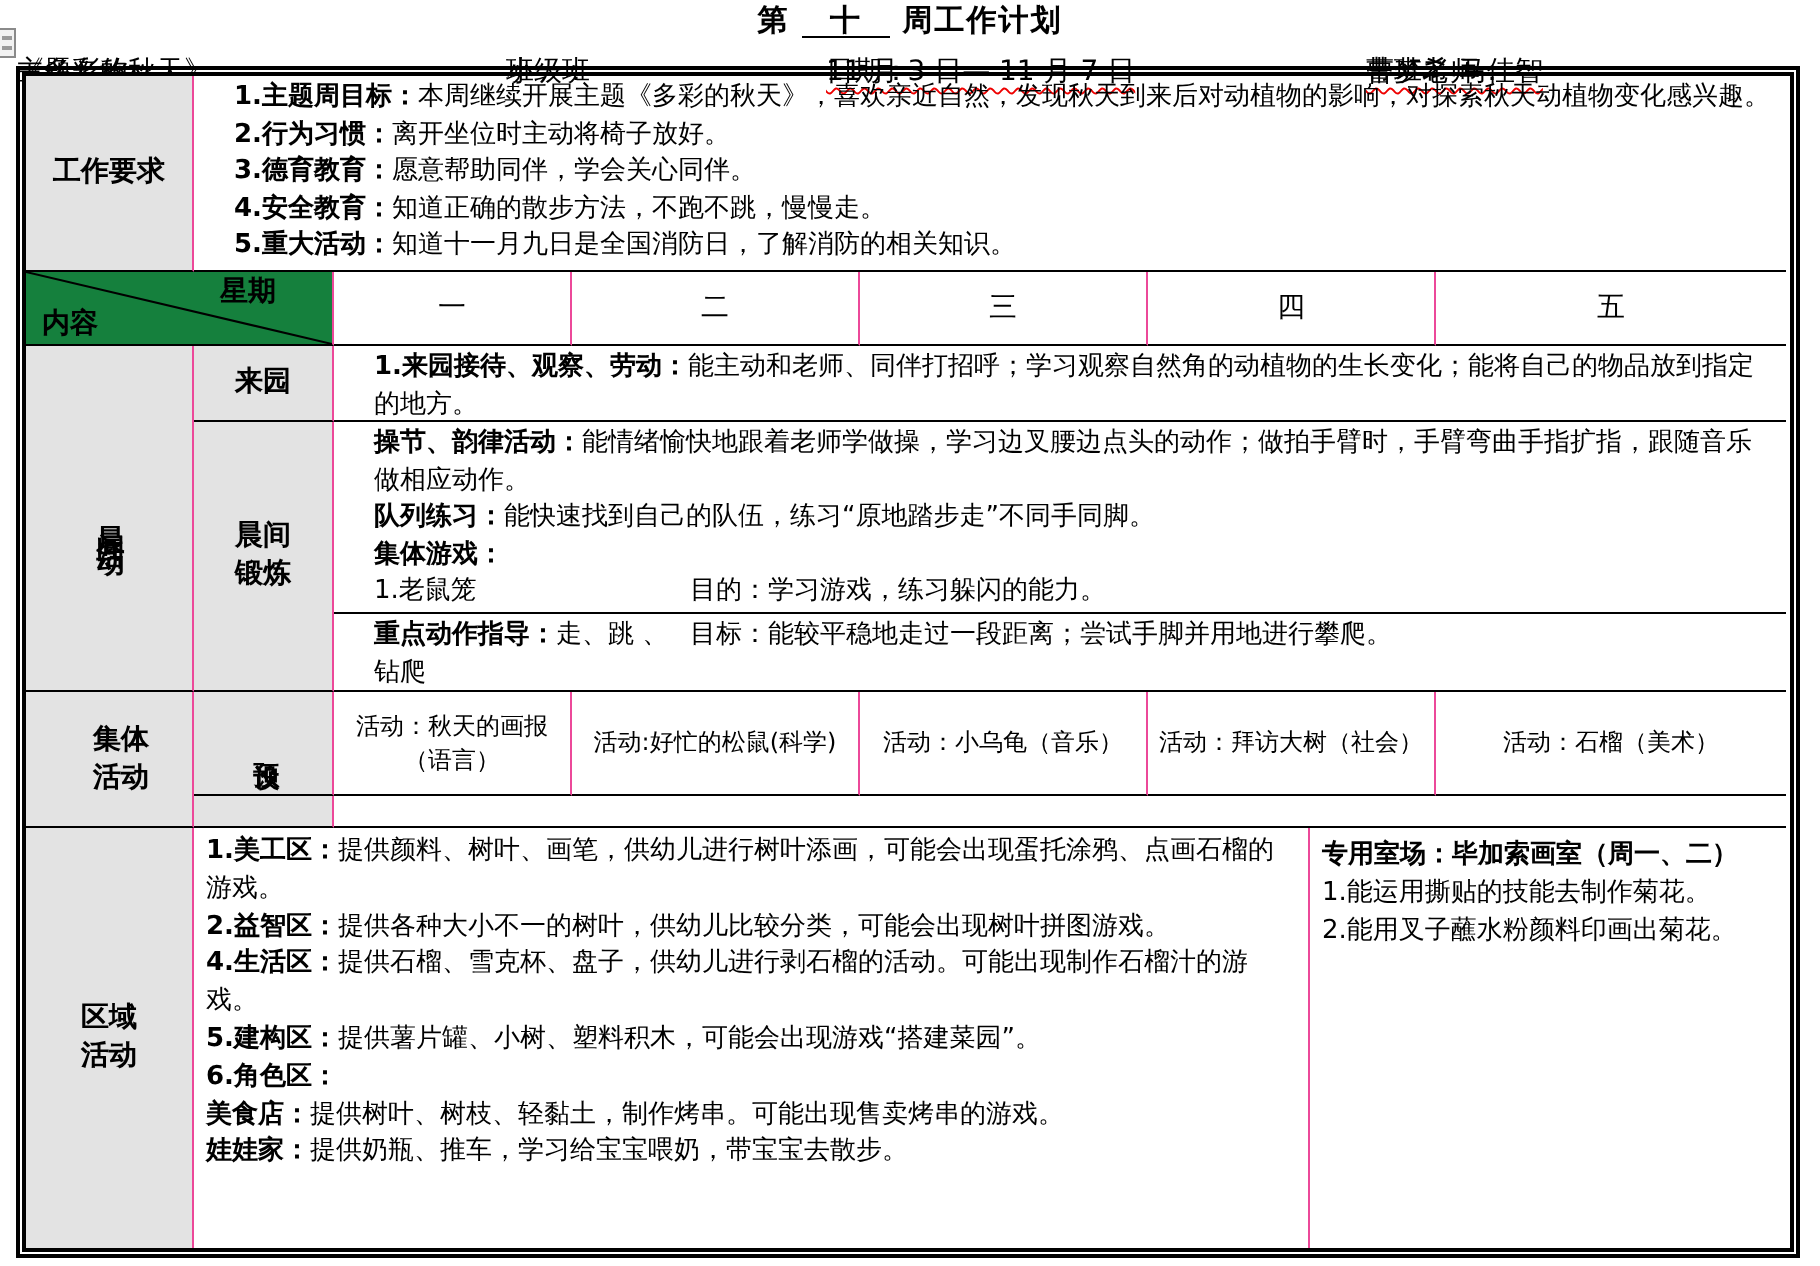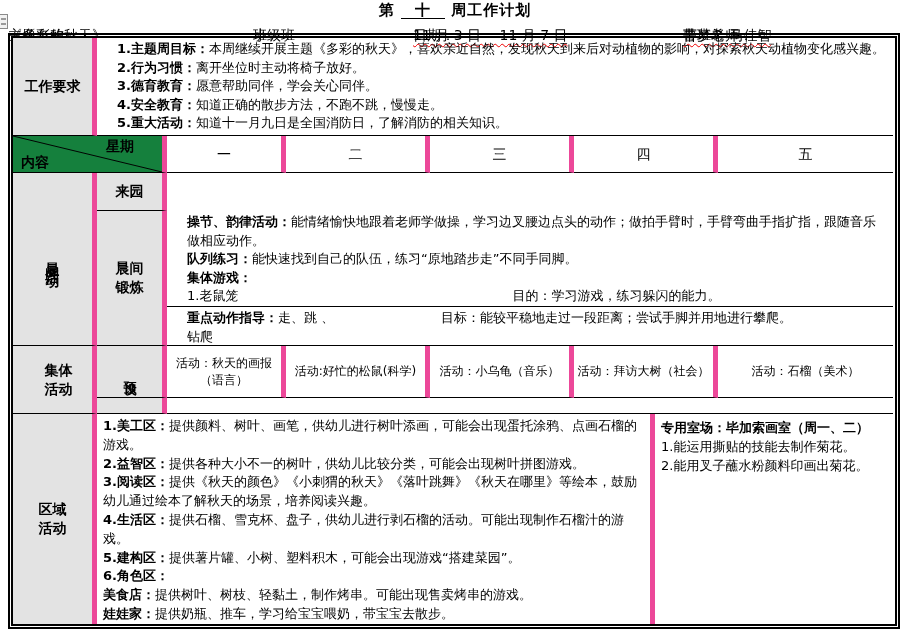--- a/index.html
+++ b/index.html
@@ -31,21 +31,21 @@
   .handle-icon i{display:block;height:2px;margin:3px 1px 0 1px;background:#9a9a9a;}
   
   .plan-table{
     position:absolute;left:8px;top:33px;width:882px;height:586px;
     border:5px double #000;box-sizing:content-box;
     display:grid;
     grid-template-columns:84px 45px 25px 119px 144px 144px 81px 63px 175px;
     grid-template-rows:98px 37px 38px 96px 39px 52px 16px auto;
   }
   .cell{
-    border-right:5px solid #ec4899;border-bottom:1px solid #000;
+    border-right:1px solid #ec4899;border-bottom:1px solid #000;
     box-sizing:border-box;overflow:hidden;position:relative;
     font-size:13px;line-height:18.5px;
   }
   .no-br{border-right:none;}
   .no-bb{border-bottom:none;}
   .hdr{background:#e3e3e3;display:flex;align-items:center;justify-content:center;
        font-weight:bold;font-size:14px;text-align:center;}
   .pad{padding:2px 5px 0 20px;}
   .lbl{font-weight:bold;}
   .vtext{writing-mode:vertical-rl;text-orientation:upright;letter-spacing:4px;}
@@ -53,21 +53,21 @@
   
   .corner{background:#15803d;}
   .corner svg{position:absolute;left:0;top:0;width:100%;height:100%;}
   .corner .c-top{position:absolute;top:1px;right:28px;font-weight:bold;font-size:14px;}
   .corner .c-bottom{position:absolute;bottom:1px;left:8px;font-weight:bold;font-size:14px;}
   .daycell{display:flex;align-items:center;justify-content:center;font-size:14px;}
   .actcell{display:flex;align-items:center;justify-content:center;text-align:center;
            font-size:12px;line-height:17px;padding:1px 3px;}
   .pairline{display:flex;}
   .pairline .pname{width:158px;flex:0 0 158px;}
-  .pairline .ppurp{flex:1;text-align:center;}
+  .pairline .ppurp{flex:1;}
   .notelbl{font-size:10px;line-height:8px;letter-spacing:0;font-weight:bold;
            writing-mode:vertical-rl;text-orientation:upright;}
   .special{padding:4px 4px 0 6px;font-size:13px;line-height:19px;}
   .regional{font-size:13px;line-height:18.8px;padding:3px 6px 0 6px;}
 </style>
 </head>
 <body>
 
 <div class="handle-icon">
     <i></i>
@@ -120,20 +120,24 @@
   <div class="cell daycell" style="grid-column:4/5;grid-row:2/3;">一</div>
   <div class="cell daycell" style="grid-column:5/6;grid-row:2/3;">二</div>
   <div class="cell daycell" style="grid-column:6/7;grid-row:2/3;">三</div>
   <div class="cell daycell" style="grid-column:7/9;grid-row:2/3;">四</div>
   <div class="cell daycell no-br" style="grid-column:9/10;grid-row:2/3;">五</div>
 
   <div class="cell hdr" style="grid-column:1/2;grid-row:3/6;">
     <span class="vtext">晨间活动</span>
   </div>
   <div class="cell hdr" style="grid-column:2/4;grid-row:3/4;">来园</div>
+  <div class="cell pad no-br" style="grid-column:4/10;grid-row:3/4;">
+    <div><span class="lbl">1.来园接待、观察、劳动：</span><span>能主动和老师、同伴打招呼；学习观察自然角的动植物的生长变化；能将自己的物品放到指定的地方。</span></div>
+
+  </div>
 
   <div class="cell hdr" style="grid-column:2/4;grid-row:4/6;">
     <span class="wrap2">晨间锻炼</span>
   </div>
   <div class="cell pad no-br" style="grid-column:4/10;grid-row:4/5;">
     <div><span class="lbl">操节、韵律活动：</span><span>能情绪愉快地跟着老师学做操，学习边叉腰边点头的动作；做拍手臂时，手臂弯曲手指扩指，跟随音乐做相应动作。</span></div>
     <div><span class="lbl">队列练习：</span><span>能快速找到自己的队伍，练习“原地踏步走”不同手同脚。</span></div>
     <div class="lbl">集体游戏：</div>
     <div class="pairline">
       <span class="pname">1.老鼠笼</span>
@@ -167,21 +171,20 @@
     <span class="notelbl">备注</span>
   </div>
   <div class="cell no-br" style="grid-column:4/10;grid-row:7/8;"></div>
 
   <div class="cell hdr no-bb" style="grid-column:1/2;grid-row:8/9;">
     <span class="wrap2">区域活动</span>
   </div>
   <div class="cell regional no-bb" style="grid-column:2/8;grid-row:8/9;">
     <div><span class="lbl">1.美工区：</span><span>提供颜料、树叶、画笔，供幼儿进行树叶添画，可能会出现蛋托涂鸦、点画石榴的游戏。</span></div>
     <div><span class="lbl">2.益智区：</span><span>提供各种大小不一的树叶，供幼儿比较分类，可能会出现树叶拼图游戏。</span></div>
-    <div><span class="lbl">3.阅读区：</span><span>提供《秋天的颜色》《小刺猬的秋天》《落叶跳舞》《秋天在哪里》等绘本，鼓励幼儿通过绘本了解秋天的场景，培养阅读兴趣。</span></div>
     <div><span class="lbl">4.生活区：</span><span>提供石榴、雪克杯、盘子，供幼儿进行剥石榴的活动。可能出现制作石榴汁的游戏。</span></div>
     <div><span class="lbl">5.建构区：</span><span>提供薯片罐、小树、塑料积木，可能会出现游戏“搭建菜园”。</span></div>
     <div><span class="lbl">6.角色区：</span><span></span></div>
     <div><span class="lbl">美食店：</span><span>提供树叶、树枝、轻黏土，制作烤串。可能出现售卖烤串的游戏。</span></div>
     <div><span class="lbl">娃娃家：</span><span>提供奶瓶、推车，学习给宝宝喂奶，带宝宝去散步。</span></div>
   </div>
   <div class="cell special no-br no-bb" style="grid-column:8/10;grid-row:8/9;">
     <div class="lbl">专用室场：毕加索画室（周一、二）</div>
     <div>1.能运用撕贴的技能去制作菊花。</div>
     <div>2.能用叉子蘸水粉颜料印画出菊花。</div>

